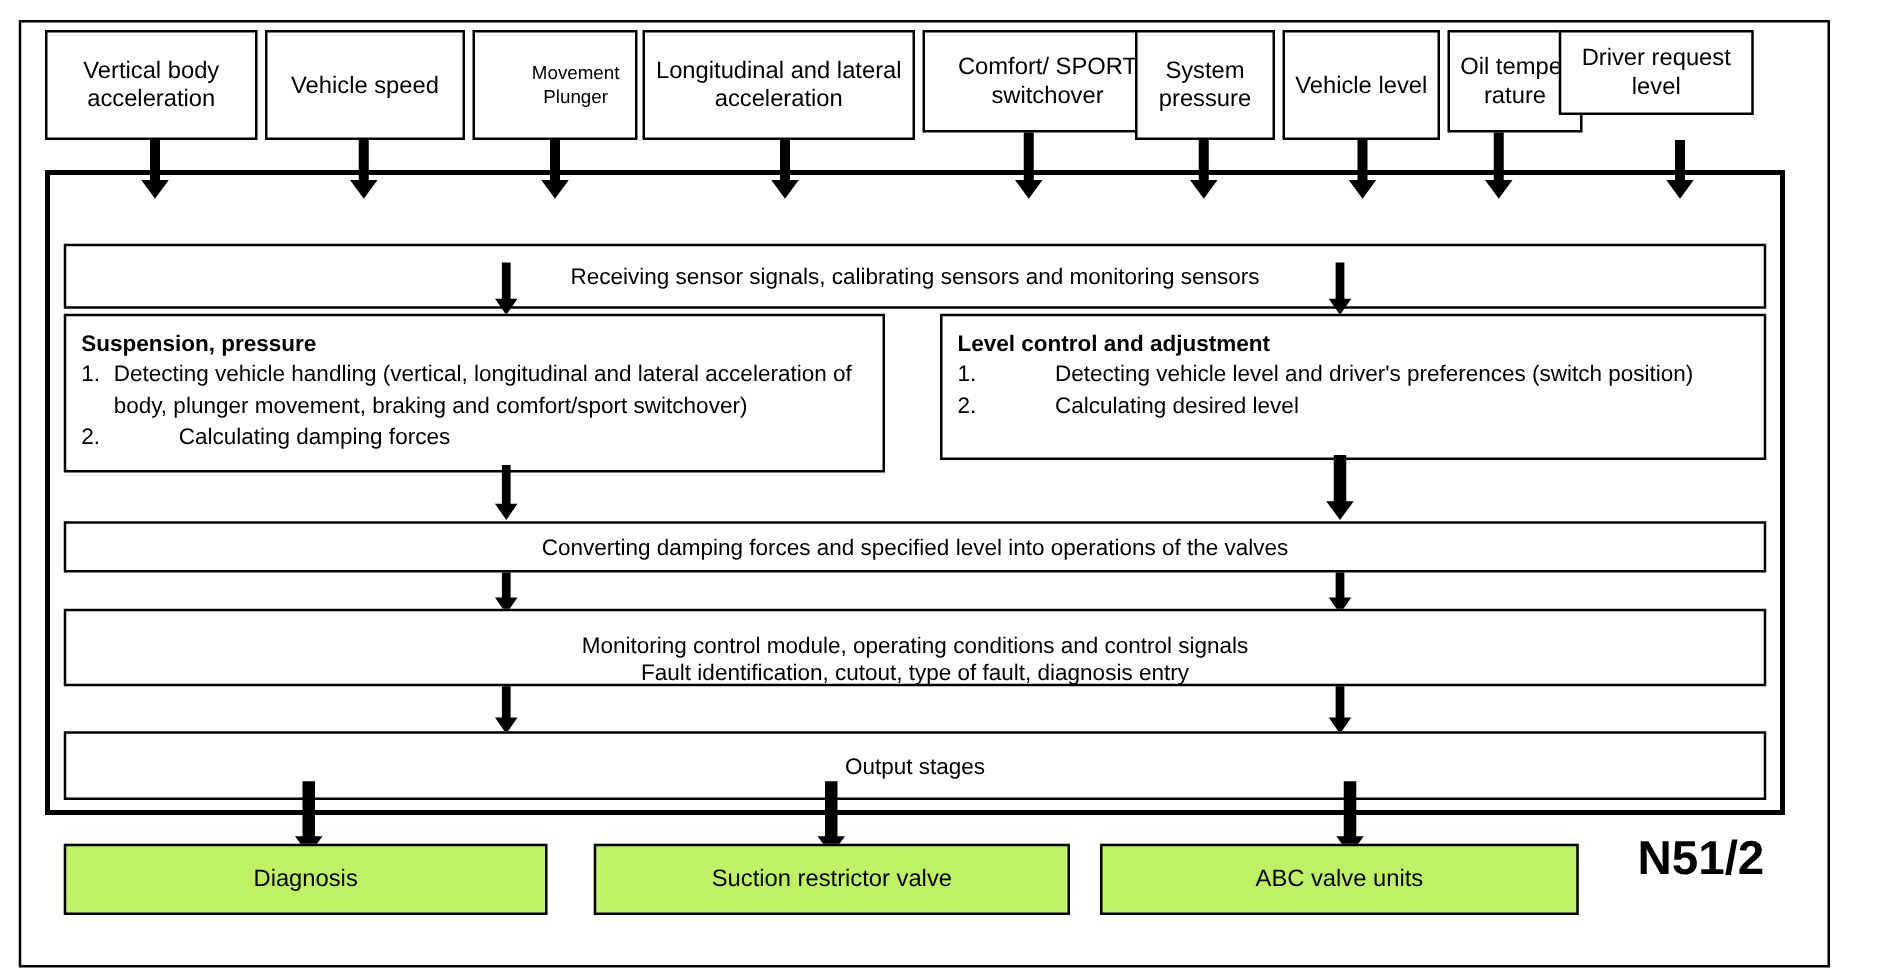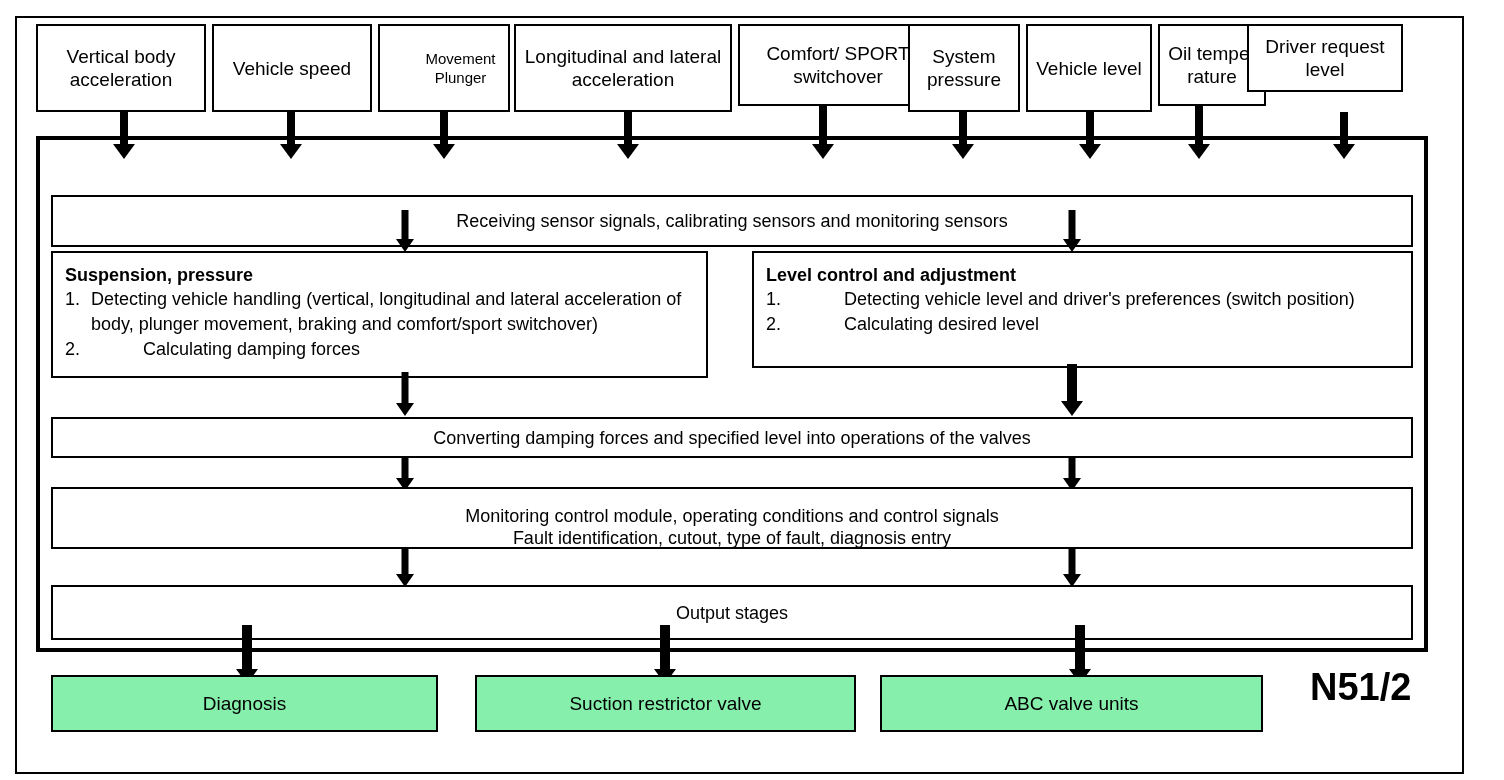--- a/index.html
+++ b/index.html
@@ -79,21 +79,21 @@
   .list-row{display:flex;align-items:flex-start;}
   .list-num{flex:0 0 auto;}
   .list-txt{flex:1 1 auto;}
 
   .lb-left .list-num{width:26px;}
   .lb-right .list-num{width:78px;}
 
   
   .out-box{
     border:2px solid #000;
-    background:#86efac;
+    background:#bef264;
     display:flex;
     align-items:center;
     justify-content:center;
     text-align:center;
     font-size:19px;
     color:#000;
   }
 
   .tag{
     font-weight:bold;

